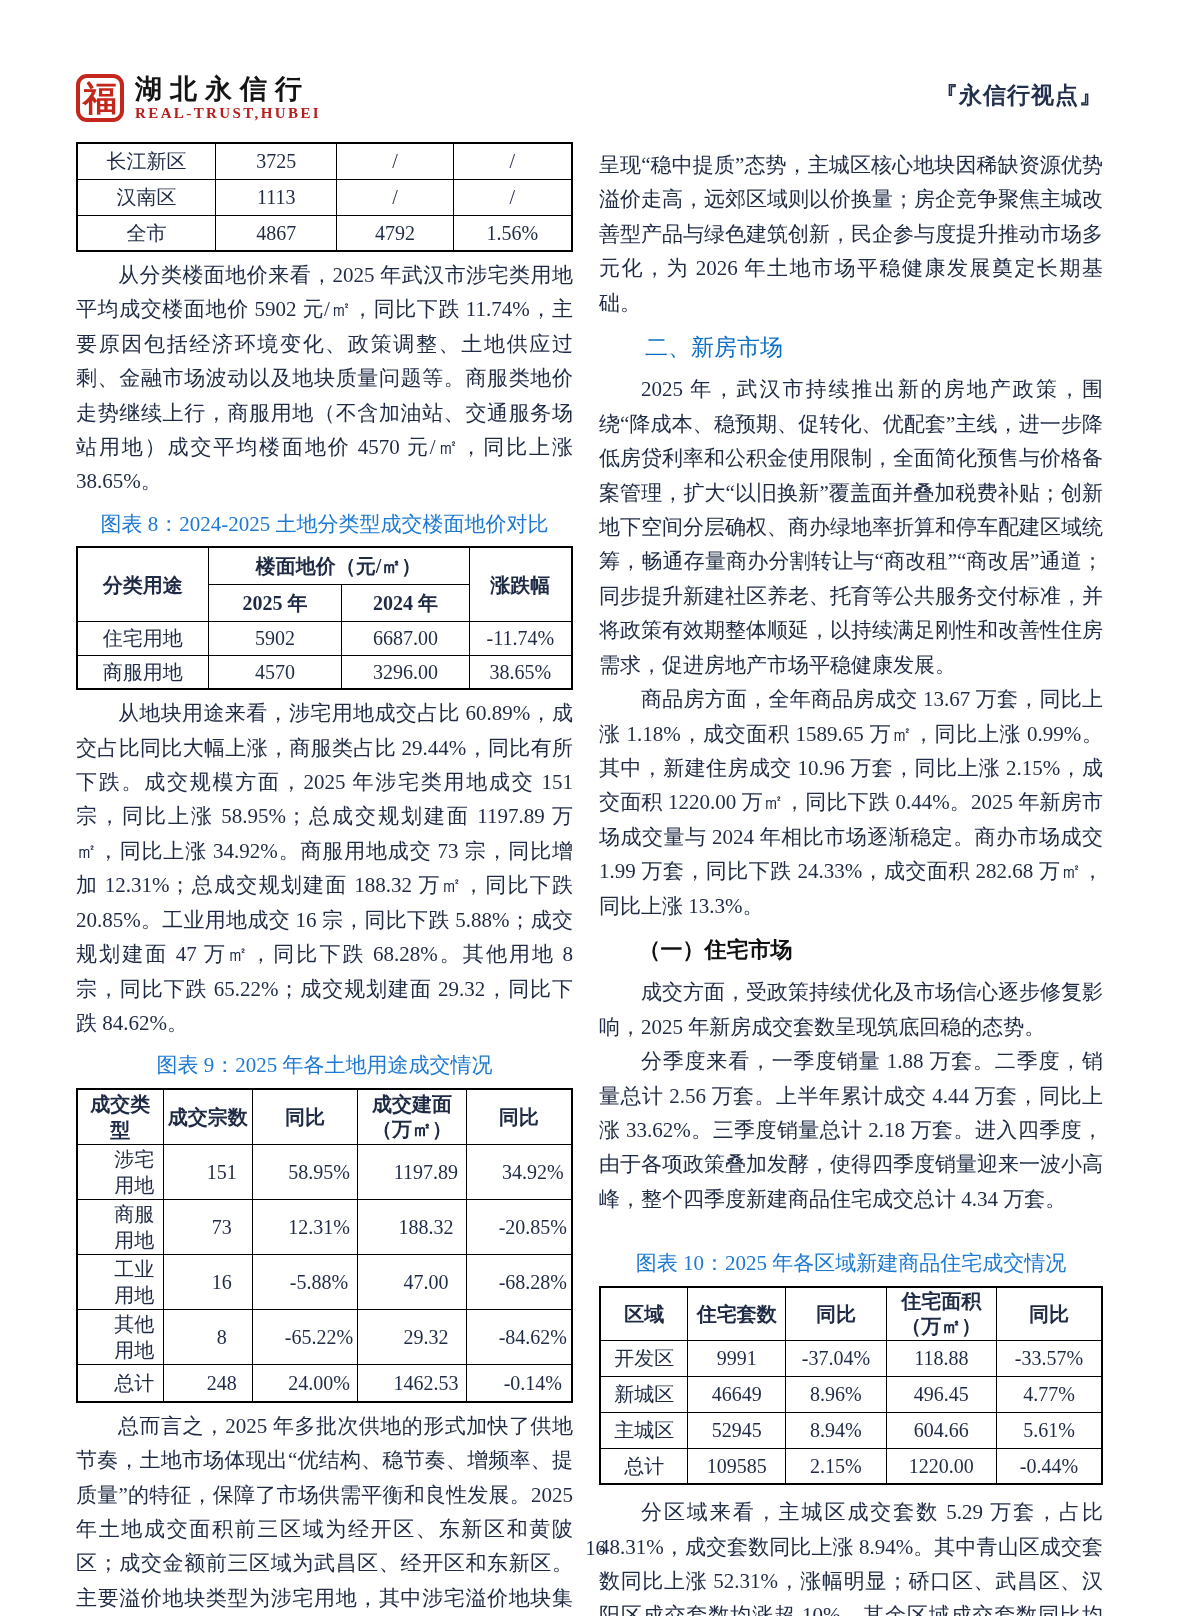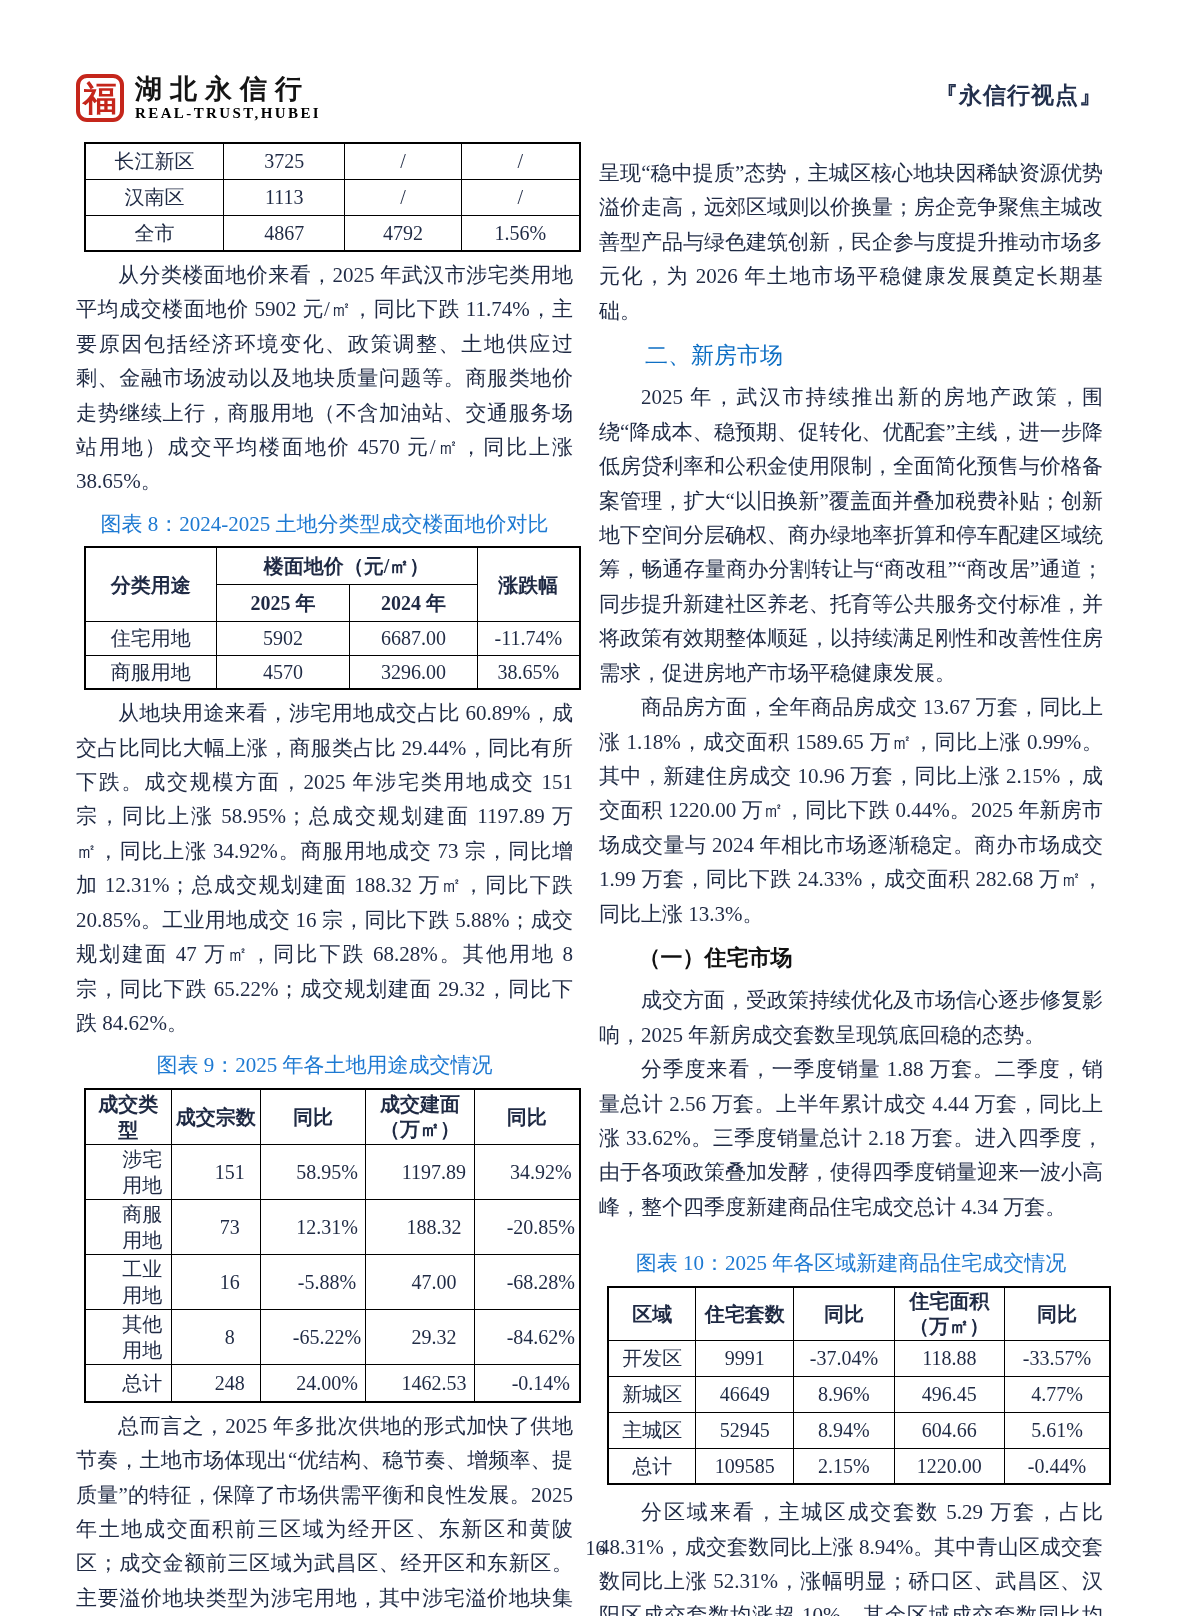--- a/index.html
+++ b/index.html
@@ -11,45 +11,45 @@
   }
   
   .logo { position:absolute; left:76px; top:74px; display:flex; align-items:center; gap:11px; }
   .seal {
     width:48px; height:48px; border:4px solid #c5261b; border-radius:11px;
     color:#c5261b; font-weight:bold; font-size:34px; line-height:42px; text-align:center;
     font-family:"Liberation Serif",serif;
   }
   .logo-cn { font-size:27px; font-weight:bold; letter-spacing:8px; color:#141414;
              font-family:"Liberation Sans","DejaVu Sans",sans-serif; line-height:30px; }
-  .logo-en { font-size:15px; font-weight:bold; letter-spacing:2.4px; color:#000000;
+  .logo-en { font-size:15px; font-weight:bold; letter-spacing:2.4px; color:#b91c1c;
              font-family:"Liberation Serif",serif; line-height:18px; }
   .header-right {
     position:absolute; top:80px; right:88px; font-size:23px; font-weight:bold; color:#23304d;
     font-family:"Liberation Sans","DejaVu Sans",sans-serif; letter-spacing:1px;
   }
   
   .col { position:absolute; top:140px; font-size:21px; line-height:34.4px; text-align:justify; }
   .col-left  { left:76px;  width:497px; }
   .col-right { left:599px; width:504px; }
   p.para { text-indent:2em; margin-top:0; }
-  p.cont { text-indent:0; margin-top:16px; }
+  p.cont { text-indent:0; margin-top:8px; }
   .caption { color:#1d79d2; text-align:center; font-size:21px; margin:8px 0 5px; text-indent:0; }
   h2.section {
     color:#0e6fc4; font-family:"Liberation Sans","DejaVu Sans",sans-serif;
     font-weight:normal; font-size:23px; margin:10px 0 8px; padding-left:2em; text-align:left;
   }
   h3.sub {
     color:#111; font-family:"Liberation Sans","DejaVu Sans",sans-serif;
     font-weight:bold; font-size:22px; margin:10px 0 8px; padding-left:1.8em; text-align:left;
   }
   
   table.t {
     border-collapse:collapse; width:100%; text-align:center; font-size:20px;
-    border:2px solid #000; margin:2px 8px 6px;
+    border:2px solid #000; margin:2px 0 6px;
   }
   table.t th, table.t td { border:1.5px solid #000; padding:1px 4px; vertical-align:middle; line-height:26px; }
   table.t th { font-weight:bold; }
   .top-table td { height:36px; }
   .fig8 tr.h td, .fig8 tr.h th { height:37px; }
   .fig8 tr.d td { height:34px; }
   .fig9 tr.h th { height:56px; }
   .fig9 tr.d td { height:37px;padding-left:32px; }
   .fig10 tr.h th { height:52px; }
   .fig10 tr.d td { height:36px; }
@@ -207,21 +207,21 @@
     <h2 class="section">二、新房市场</h2>
 
     <p class="para">2025 年，武汉市持续推出新的房地产政策，围绕“降成本、稳预期、促转化、优配套”主线，进一步降低房贷利率和公积金使用限制，全面简化预售与价格备案管理，扩大“以旧换新”覆盖面并叠加税费补贴；创新地下空间分层确权、商办绿地率折算和停车配建区域统筹，畅通存量商办分割转让与“商改租”“商改居”通道；同步提升新建社区养老、托育等公共服务交付标准，并将政策有效期整体顺延，以持续满足刚性和改善性住房需求，促进房地产市场平稳健康发展。</p>
     <p class="para">商品房方面，全年商品房成交 13.67 万套，同比上涨 1.18%，成交面积 1589.65 万㎡，同比上涨 0.99%。其中，新建住房成交 10.96 万套，同比上涨 2.15%，成交面积 1220.00 万㎡，同比下跌 0.44%。2025 年新房市场成交量与 2024 年相比市场逐渐稳定。商办市场成交 1.99 万套，同比下跌 24.33%，成交面积 282.68 万㎡，同比上涨 13.3%。</p>
 
     <h3 class="sub">（一）住宅市场</h3>
 
     <p class="para">成交方面，受政策持续优化及市场信心逐步修复影响，2025 年新房成交套数呈现筑底回稳的态势。</p>
     <p class="para">分季度来看，一季度销量 1.88 万套。二季度，销量总计 2.56 万套。上半年累计成交 4.44 万套，同比上涨 33.62%。三季度销量总计 2.18 万套。进入四季度，由于各项政策叠加发酵，使得四季度销量迎来一波小高峰，整个四季度新建商品住宅成交总计 4.34 万套。</p>
 
-    <div class="caption" style="margin-top:22px;">图表 10：2025 年各区域新建商品住宅成交情况</div>
+    <div class="caption" style="margin-top:30px;">图表 10：2025 年各区域新建商品住宅成交情况</div>
     <table class="t fig10">
       <colgroup>
           <col style="width:17.5%">
           <col style="width:19.5%">
           <col style="width:20%">
           <col style="width:22%">
           <col style="width:21%">
         </colgroup>
       <tbody>
           <tr class="h">

